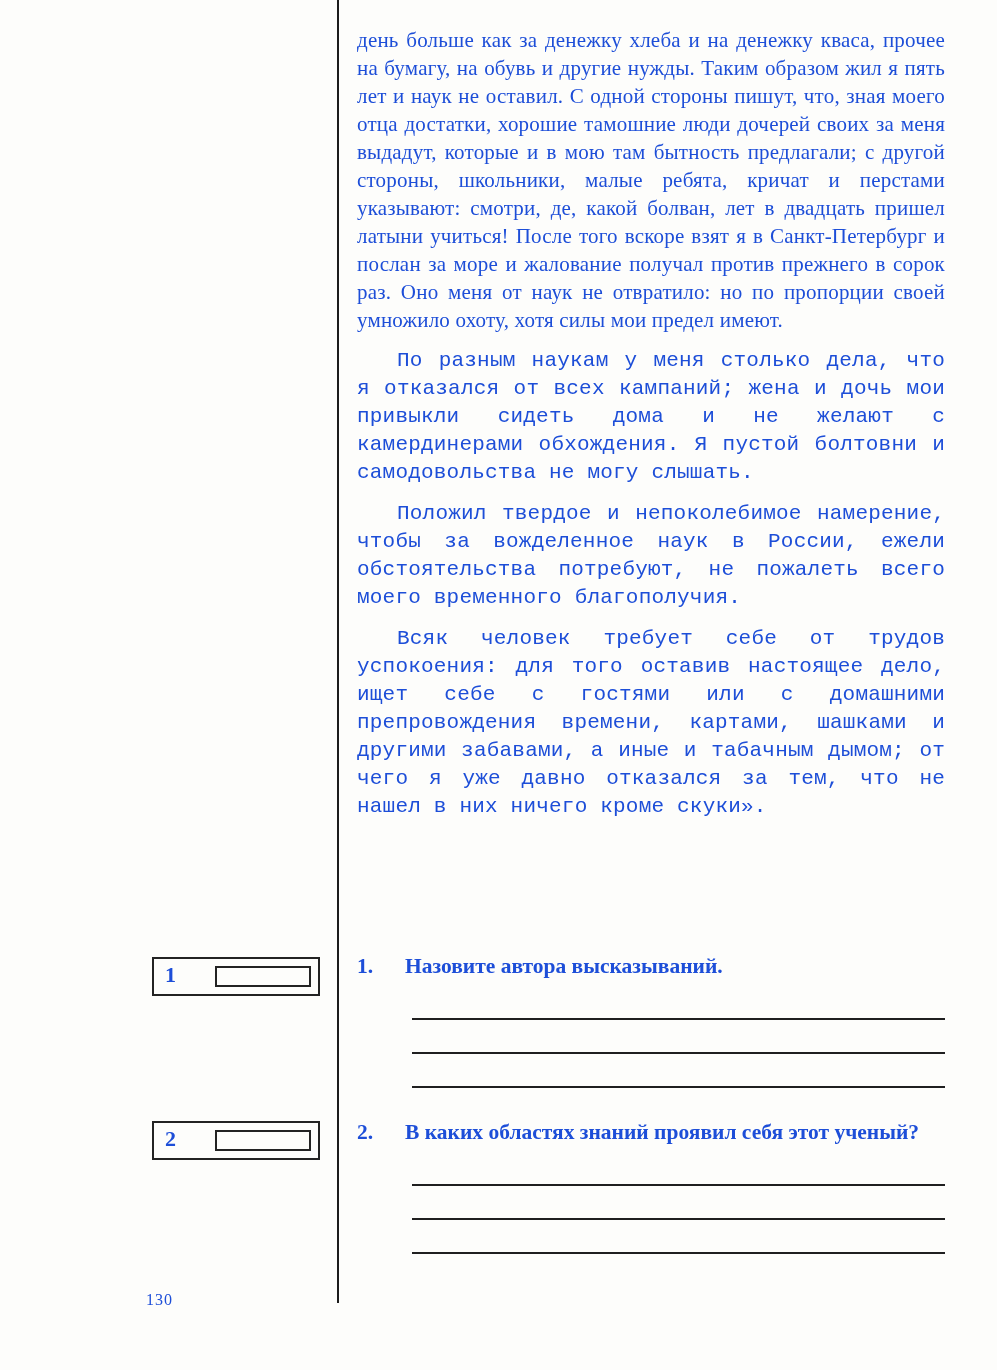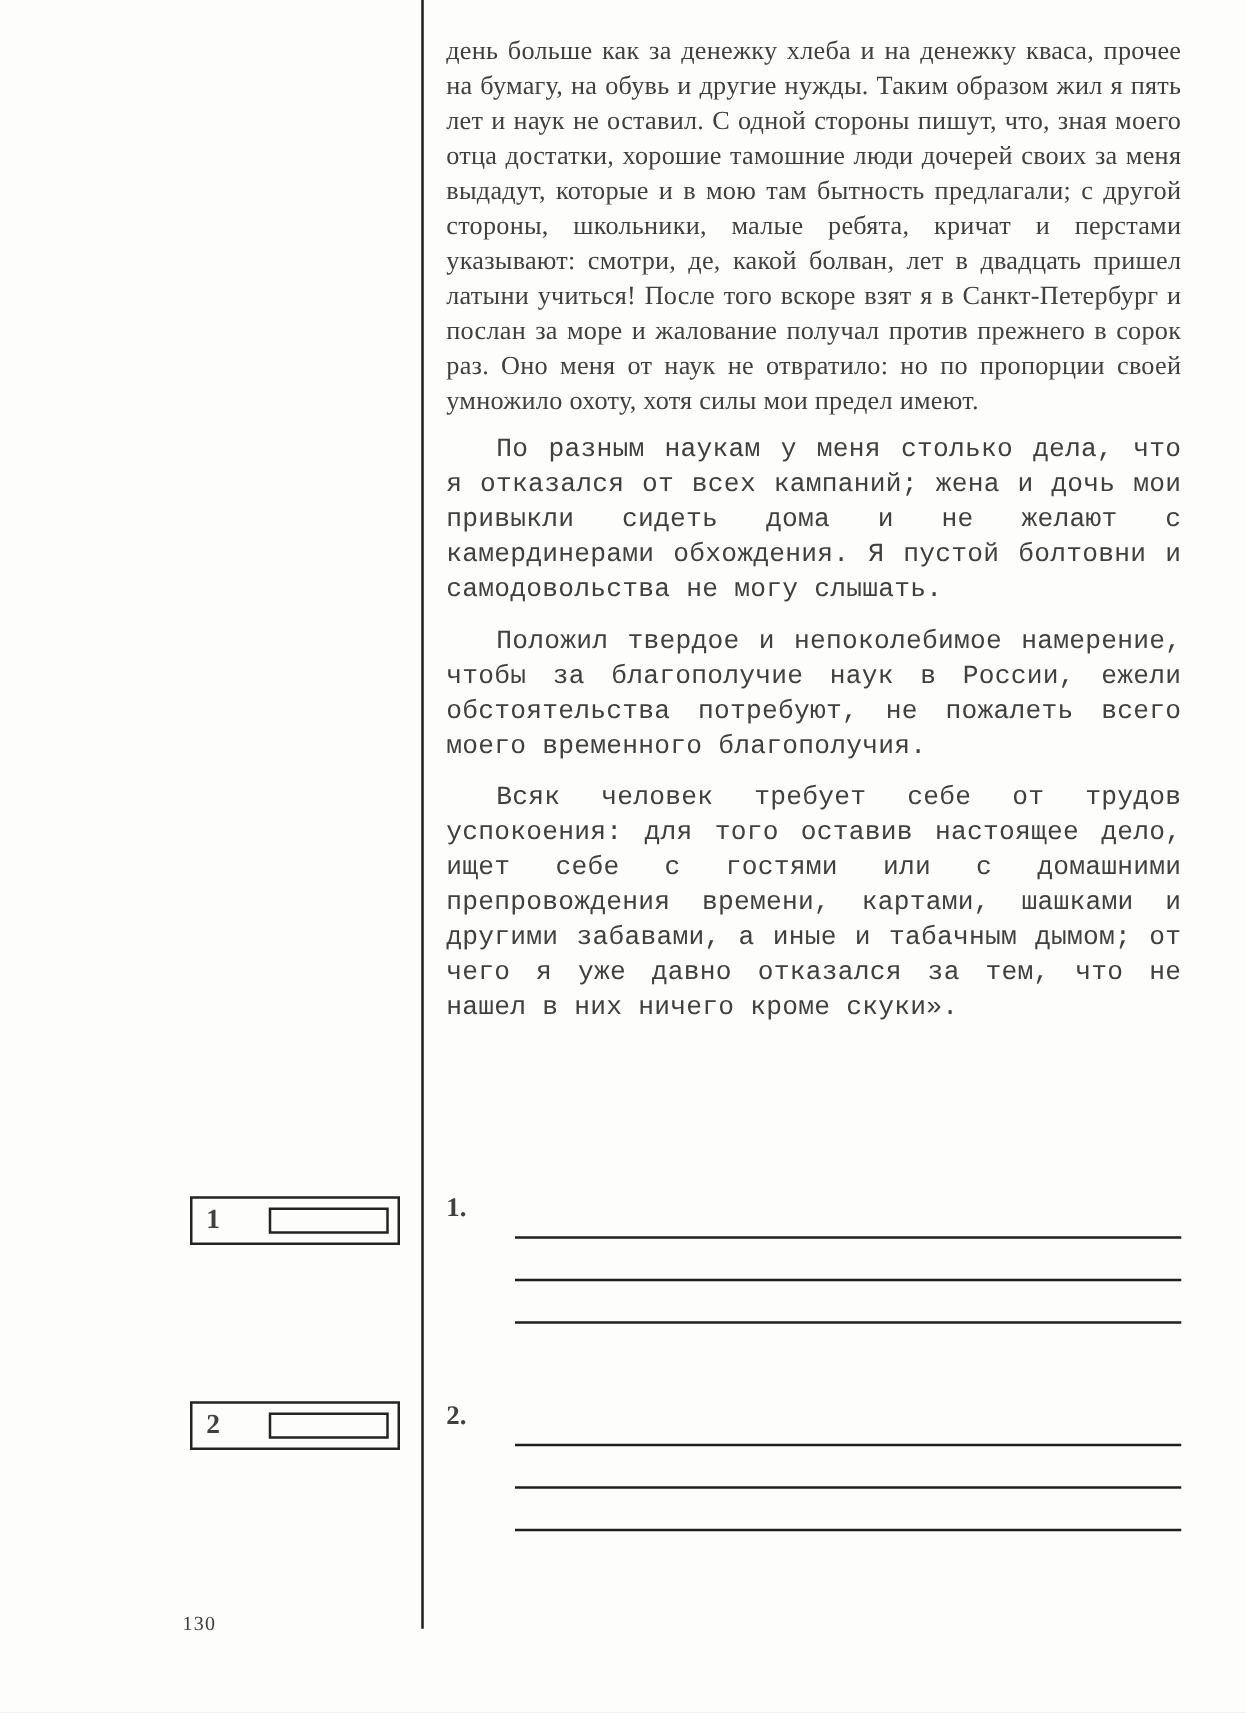--- a/index.html
+++ b/index.html
@@ -1,21 +1,21 @@
 <!DOCTYPE html>
 <html><head>
 <meta charset="utf-8">
 <style>
   html, body { margin:0; padding:0; background:#e8e8e6; }
   .page {
     position:relative;
     width:997px; height:1370px;
     background:#fdfdfb;
     font-family:"Liberation Serif", serif;
-    color:#404040;
+    color:#1d4ed8;
     overflow:hidden;
     margin:0 auto;
   }
   .divider {
     position:absolute; left:337px; top:0;
     width:2px; height:1303px;
     background:#1c1c1c;
   }
   .content {
     position:absolute; left:357px; top:26px; width:588px;
@@ -67,35 +67,37 @@
 </head>
 <body>
 
 <div class="page">
 
   <div class="divider"></div>
 
   <div class="content">
     <p>день больше как за денежку хлеба и на денежку кваса, прочее на бумагу, на обувь и другие нужды. Таким образом жил я пять лет и наук не оставил. С одной стороны пишут, что, зная моего отца достатки, хорошие тамошние люди дочерей своих за меня выдадут, которые и в мою там бытность предлагали; с другой стороны, школьники, малые ребята, кричат и перстами указывают: смотри, де, какой болван, лет в двадцать пришел латыни учиться! После того вскоре взят я в Санкт-Петербург и послан за море и жалование получал против прежнего в сорок раз. Оно меня от наук не отвратило: но по пропорции своей умножило охоту, хотя силы мои предел имеют.</p>
     <p class="indent">По разным наукам у меня столько дела, что я отказался от всех кампаний; жена и дочь мои привыкли сидеть дома и не желают с камердинерами обхождения. Я пустой болтовни и самодовольства не могу слышать.</p>
-    <p class="indent">Положил твердое и непоколебимое намерение, чтобы за благополучие наук в России, ежели обстоятельства потребуют, не пожалеть всего моего временного благополучия.</p>
+    <p class="indent">Положил твердое и непоколебимое намерение, чтобы за вожделенное наук в России, ежели обстоятельства потребуют, не пожалеть всего моего временного благополучия.</p>
     <p class="indent">Всяк человек требует себе от трудов успокоения: для того оставив настоящее дело, ищет себе с гостями или с домашними препровождения времени, картами, шашками и другими забавами, а иные и табачным дымом; от чего я уже давно отказался за тем, что не нашел в них ничего кроме скуки».</p>
   </div>
 
   <div class="question q-1">
     <span class="q-number">1.</span>
+    <div class="q-text">Назовите автора высказываний.</div>
     <div class="answer-lines">
       <div class="answer-line"></div>
       <div class="answer-line"></div>
       <div class="answer-line"></div>
     </div>
   </div>
 
   <div class="question q-2">
     <span class="q-number">2.</span>
+    <div class="q-text">В каких областях знаний проявил себя этот ученый?</div>
     <div class="answer-lines">
       <div class="answer-line"></div>
       <div class="answer-line"></div>
       <div class="answer-line"></div>
     </div>
   </div>
 
   <div class="margin-box box-1">
     <span class="num">1</span>
     <span class="blank"></span>

